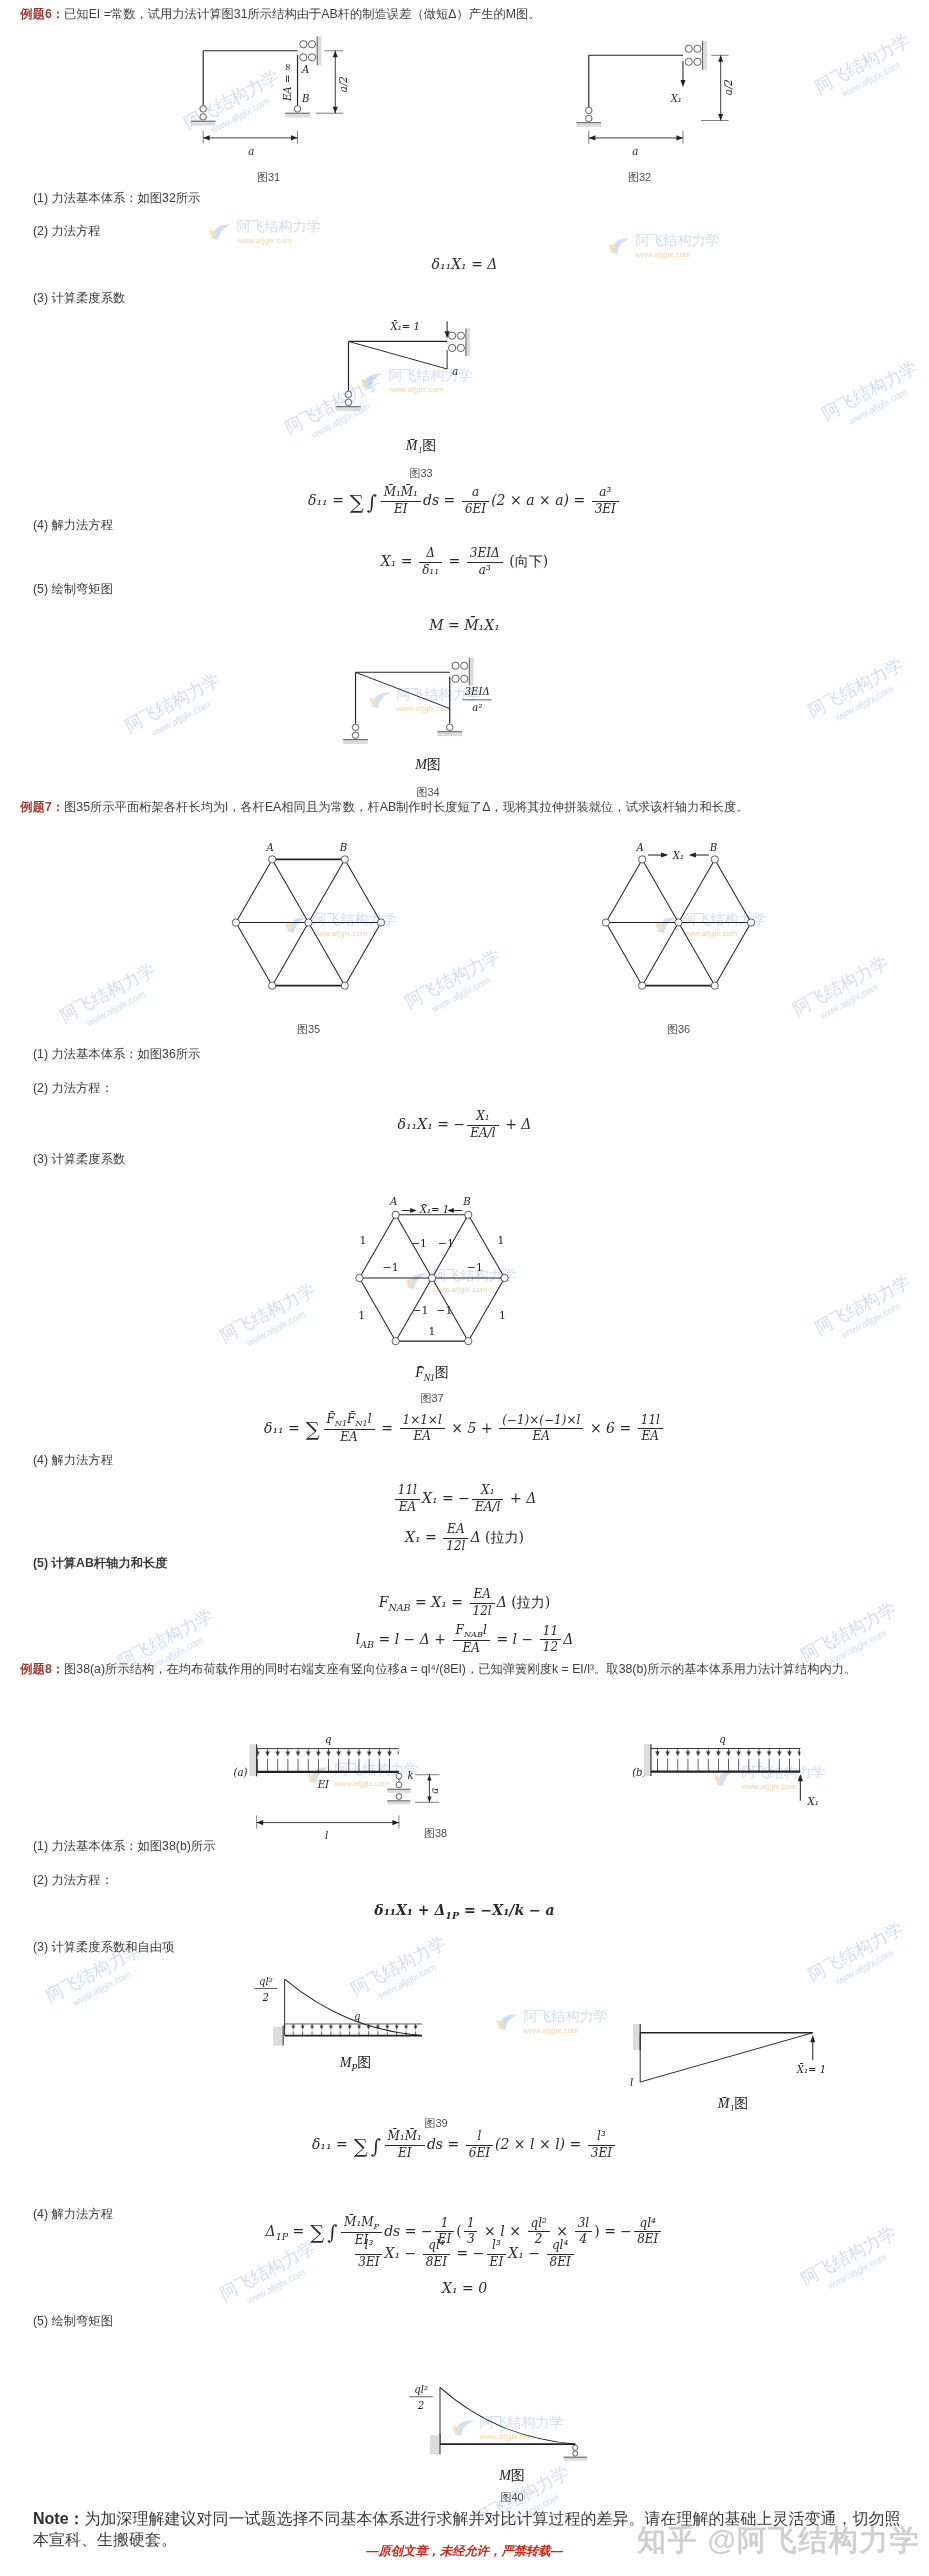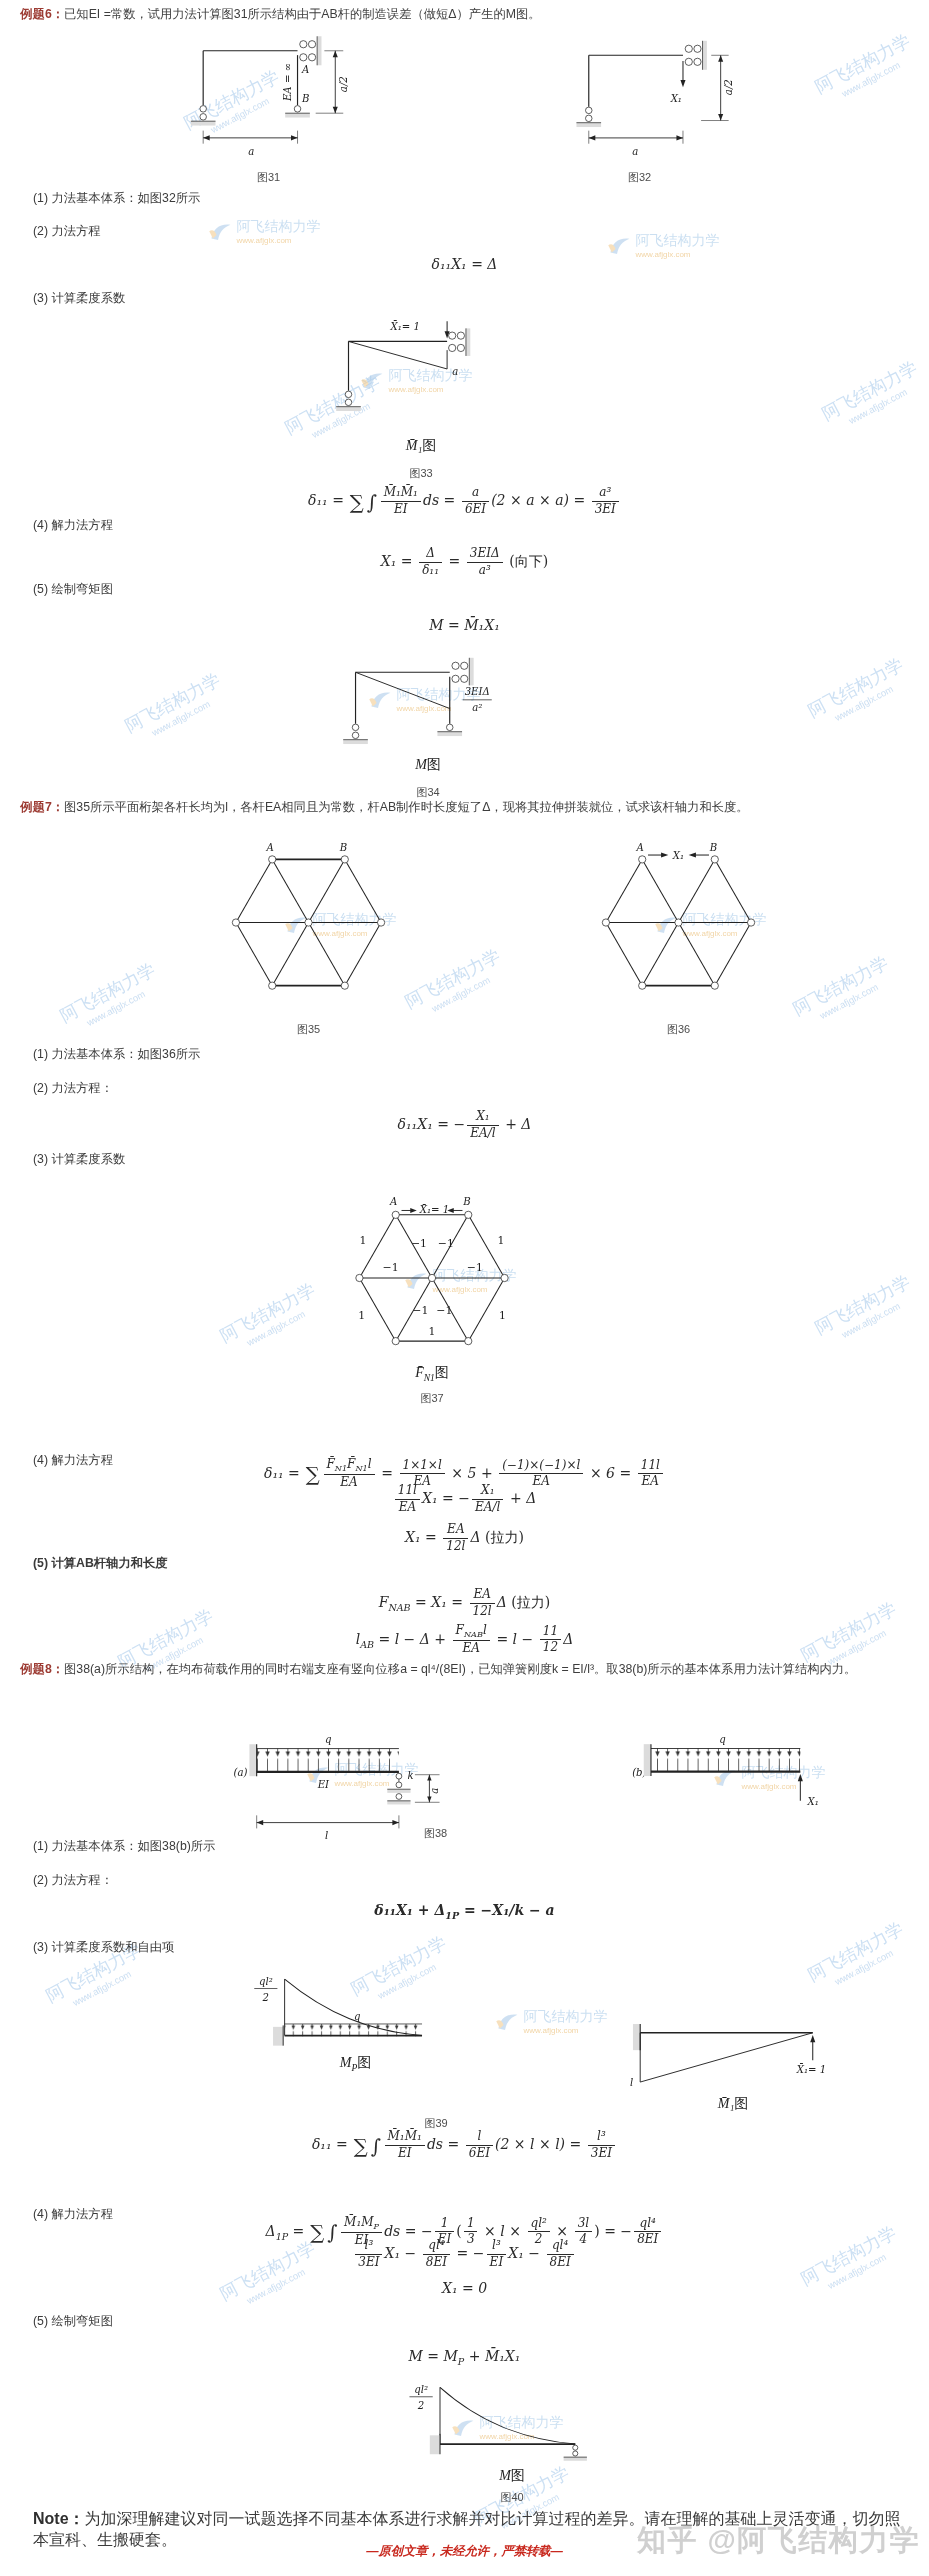--- a/index.html
+++ b/index.html
@@ -364,21 +364,21 @@
         <text class="svgn" x="182" y="184" text-anchor="middle">−1</text>
         <text class="svgn" x="68" y="192" text-anchor="middle">1</text>
         <text class="svgn" x="262" y="192" text-anchor="middle">1</text>
         <text class="svgn" x="165" y="214" text-anchor="middle">1</text>
       </g>
     </svg>
     <div class="figname eq"><span class="m">F̄</span><sub>N1</sub><span class="up">图</span></div>
     <div class="figcap" style="margin-top:8.7px">图37</div>
   </div>
 
-  <div class="eq" style="top:1412px;margin-top:45px;"><span class="m">δ₁₁ = </span><span class="bigop">∑</span><span class="frac">
+  <div class="eq" style="top:1412px;"><span class="m">δ₁₁ = </span><span class="bigop">∑</span><span class="frac">
         <span class="fn"><span class="m">F̄</span><sub>N1</sub><span class="m">F̄</span><sub>N1</sub><span class="m">l</span></span>
         <span class="fd"><span class="m">EA</span></span>
       </span><span class="m"> = </span><span class="frac">
         <span class="fn"><span class="m">1×1×l</span></span>
         <span class="fd"><span class="m">EA</span></span>
       </span><span class="m"> × 5 + </span><span class="frac">
         <span class="fn"><span class="m">(−1)×(−1)×l</span></span>
         <span class="fd"><span class="m">EA</span></span>
       </span><span class="m"> × 6 = </span><span class="frac">
         <span class="fn"><span class="m">11l</span></span>
@@ -571,21 +571,20 @@
         <span class="fd"><span class="m">8EI</span></span>
       </span><span class="m"> = −</span><span class="frac">
         <span class="fn"><span class="m">l³</span></span>
         <span class="fd"><span class="m">EI</span></span>
       </span><span class="m">X₁ − </span><span class="frac">
         <span class="fn"><span class="m">ql⁴</span></span>
         <span class="fd"><span class="m">8EI</span></span>
       </span></div>
   <div class="eq" style="top:2280px;"><span class="m">X₁ = 0</span></div>
   <div class="step" style="left:33px;top:2313px;">(5) 绘制弯矩图</div>
-  <div class="eq" style="top:2348px;"><span class="m">M = M</span><sub>P</sub><span class="m"> + M̄₁X₁</span></div>
 
   <div class="fig" style="left:392px;top:2380px;width:240px;">
     <svg width="240" height="83" viewBox="0 0 330 114">
       <g>
         <text class="svgt" x="40" y="18" text-anchor="middle">ql²</text>
         <line x1="24" y1="23" x2="56" y2="23" stroke="#222" stroke-width="1"></line>
         <text class="svgt" x="40" y="40" text-anchor="middle">2</text>
       </g>
       <line x1="66" y1="10" x2="66" y2="88" stroke="#222" stroke-width="1.3"></line>
       <path d="M66,10 C120,58 180,82 252,88" stroke="#222" stroke-width="1.4" fill="none"></path>

